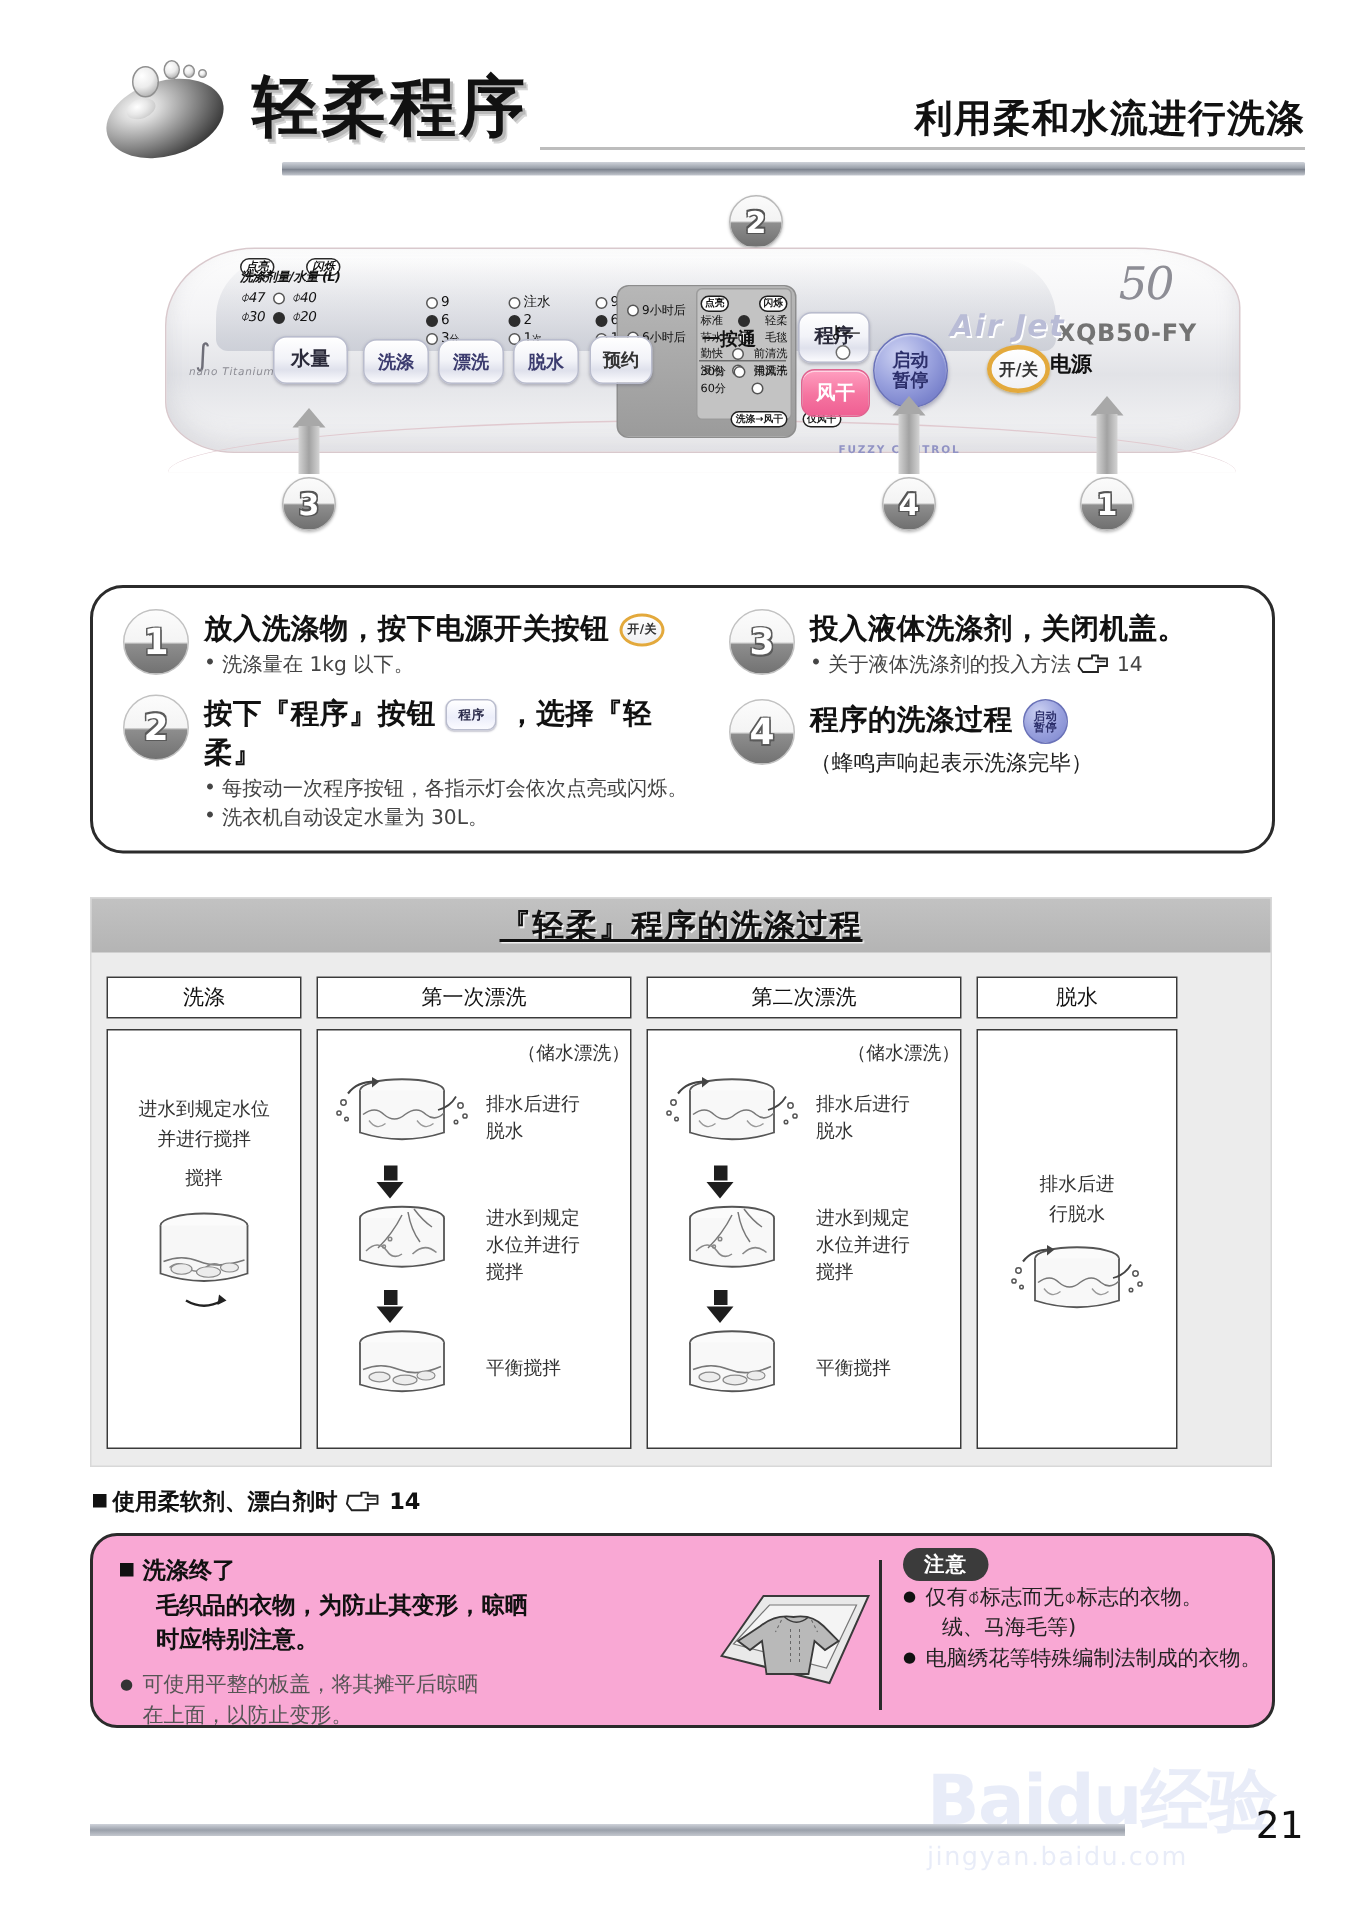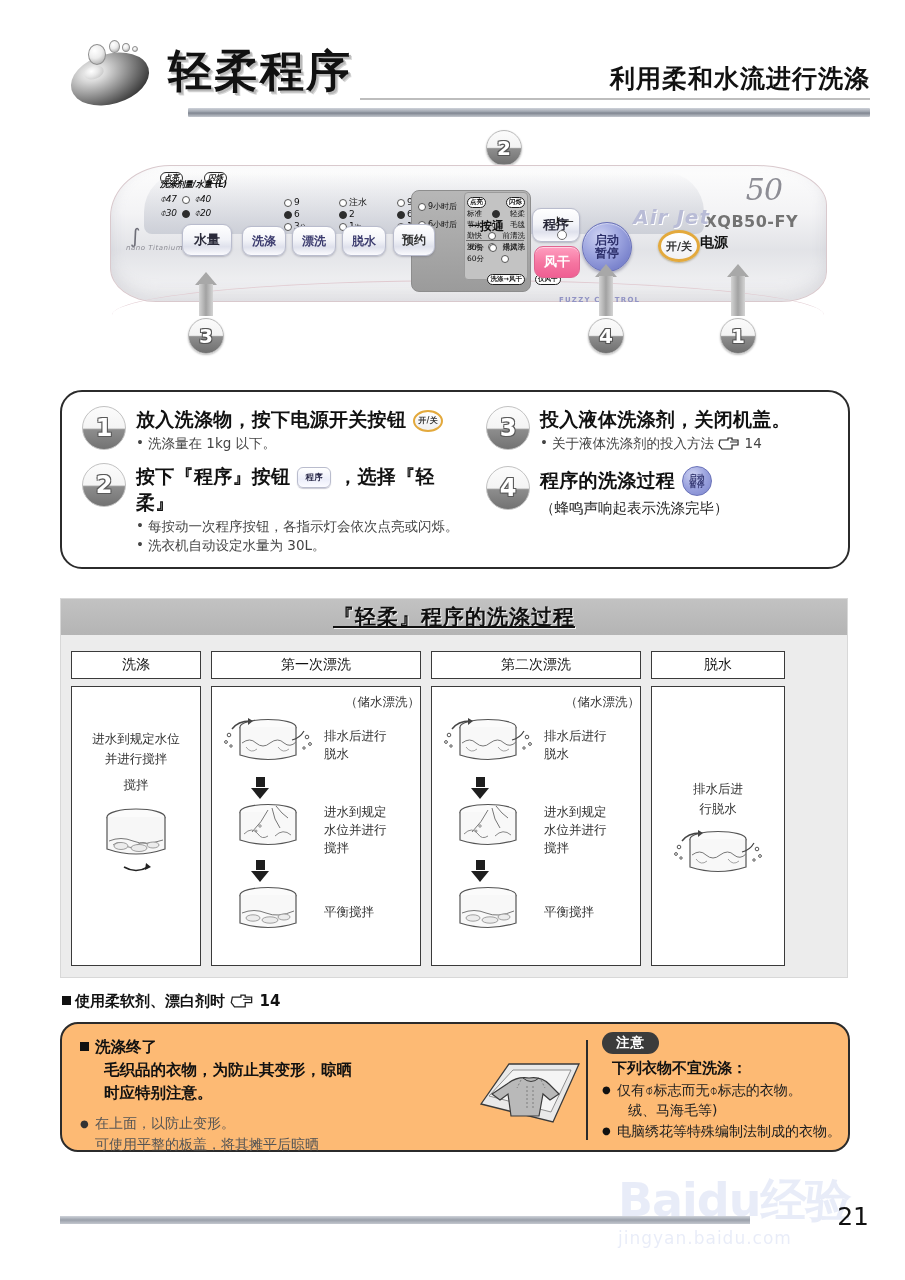--- a/index.html
+++ b/index.html
@@ -265,21 +265,21 @@
 
   svg.tubsvg{display:block;}
 
   
   .softline{position:absolute;left:62px;top:992px;font-size:15px;font-weight:bold;color:#111;}
   .sq{display:inline-block;width:9px;height:9px;background:#111;margin-right:4px;vertical-align:1px;}
 
   
   .botbox{
     position:absolute;left:60px;top:1022px;width:786px;height:126px;
-    border:2px solid #2b2b2b;border-radius:18px;background:#fdba74;
+    border:2px solid #2b2b2b;border-radius:18px;background:#f9a8d4;
   }
   .botleft{position:absolute;left:18px;top:12px;width:390px;}
   .bl-h{font-size:15.5px;font-weight:bold;color:#111;line-height:23px;}
   .bl-h .sq{margin-right:6px;}
   .bl-ind{margin-left:24px;}
   .bl-b{font-size:14px;color:#555;line-height:21px;margin-top:8px;position:relative;padding-left:15px;}
   .bl-b:before{content:"●";position:absolute;left:0;top:0;font-size:10px;color:#333;}
 
   .sweater{position:absolute;left:405px;top:22px;width:120px;height:92px;}
 
@@ -766,41 +766,40 @@
 
     <div class="botleft">
       <div class="bl-h">
         <span class="sq"></span><span>洗涤终了</span>
       </div>
       <div class="bl-h bl-ind">
         <div>毛织品的衣物，为防止其变形，晾晒</div>
         <div>时应特别注意。</div>
       </div>
       <div class="bl-b">
+        <div>可使用平整的板盖，将其摊平后晾晒</div>
         <div>在上面，以防止变形。</div>
-        <div>可使用平整的板盖，将其摊平后晾晒</div>
       </div>
     </div>
 
     <div class="sweater">
       <svg width="120" height="92" viewBox="0 0 120 92">
         <polygon points="14,58 42,18 112,18 86,76" fill="#e9e9e9" stroke="#3a3a3a" stroke-width="1.3"></polygon>
         <polygon points="22,50 46,24 104,24 84,66" fill="#f4f4f4" stroke="#777" stroke-width=".8"></polygon>
         <path d="M40 38 q10 -8 22 -6 q12 -2 20 6 l10 10 l-9 6 l-7 -6 l-4 22 l-28 0 l-3 -22 l-8 6 l-8 -6 z" fill="#b9b9b9" stroke="#3a3a3a" stroke-width="1.2"></path>
         <path d="M56 32 q8 7 16 0" fill="none" stroke="#3a3a3a" stroke-width="1"></path>
         <path d="M60 40 l0 22 M66 40 l0 22" stroke="#666" stroke-width=".7" stroke-dasharray="2,2"></path>
         <path d="M54 34 l-4 8 M74 34 l4 8" stroke="#666" stroke-width=".7" stroke-dasharray="2,2"></path>
       </svg>
     </div>
 
     <div class="vdiv"></div>
 
     <div class="botright">
       <span class="warnchip">注意</span>
-      <div class="br-h">下列衣物不宜洗涤：</div>
       <div class="br-b">
         <span>仅有</span><span>⌽̇</span><span>标志而无</span><span>⌽</span><span>标志的衣物。</span>
       </div>
       <div class="br-cont">绒、马海毛等)</div>
       <div class="br-b">
         <span>电脑绣花等特殊编制法制成的衣物。</span>
       </div>
     </div>
   </div>
 

